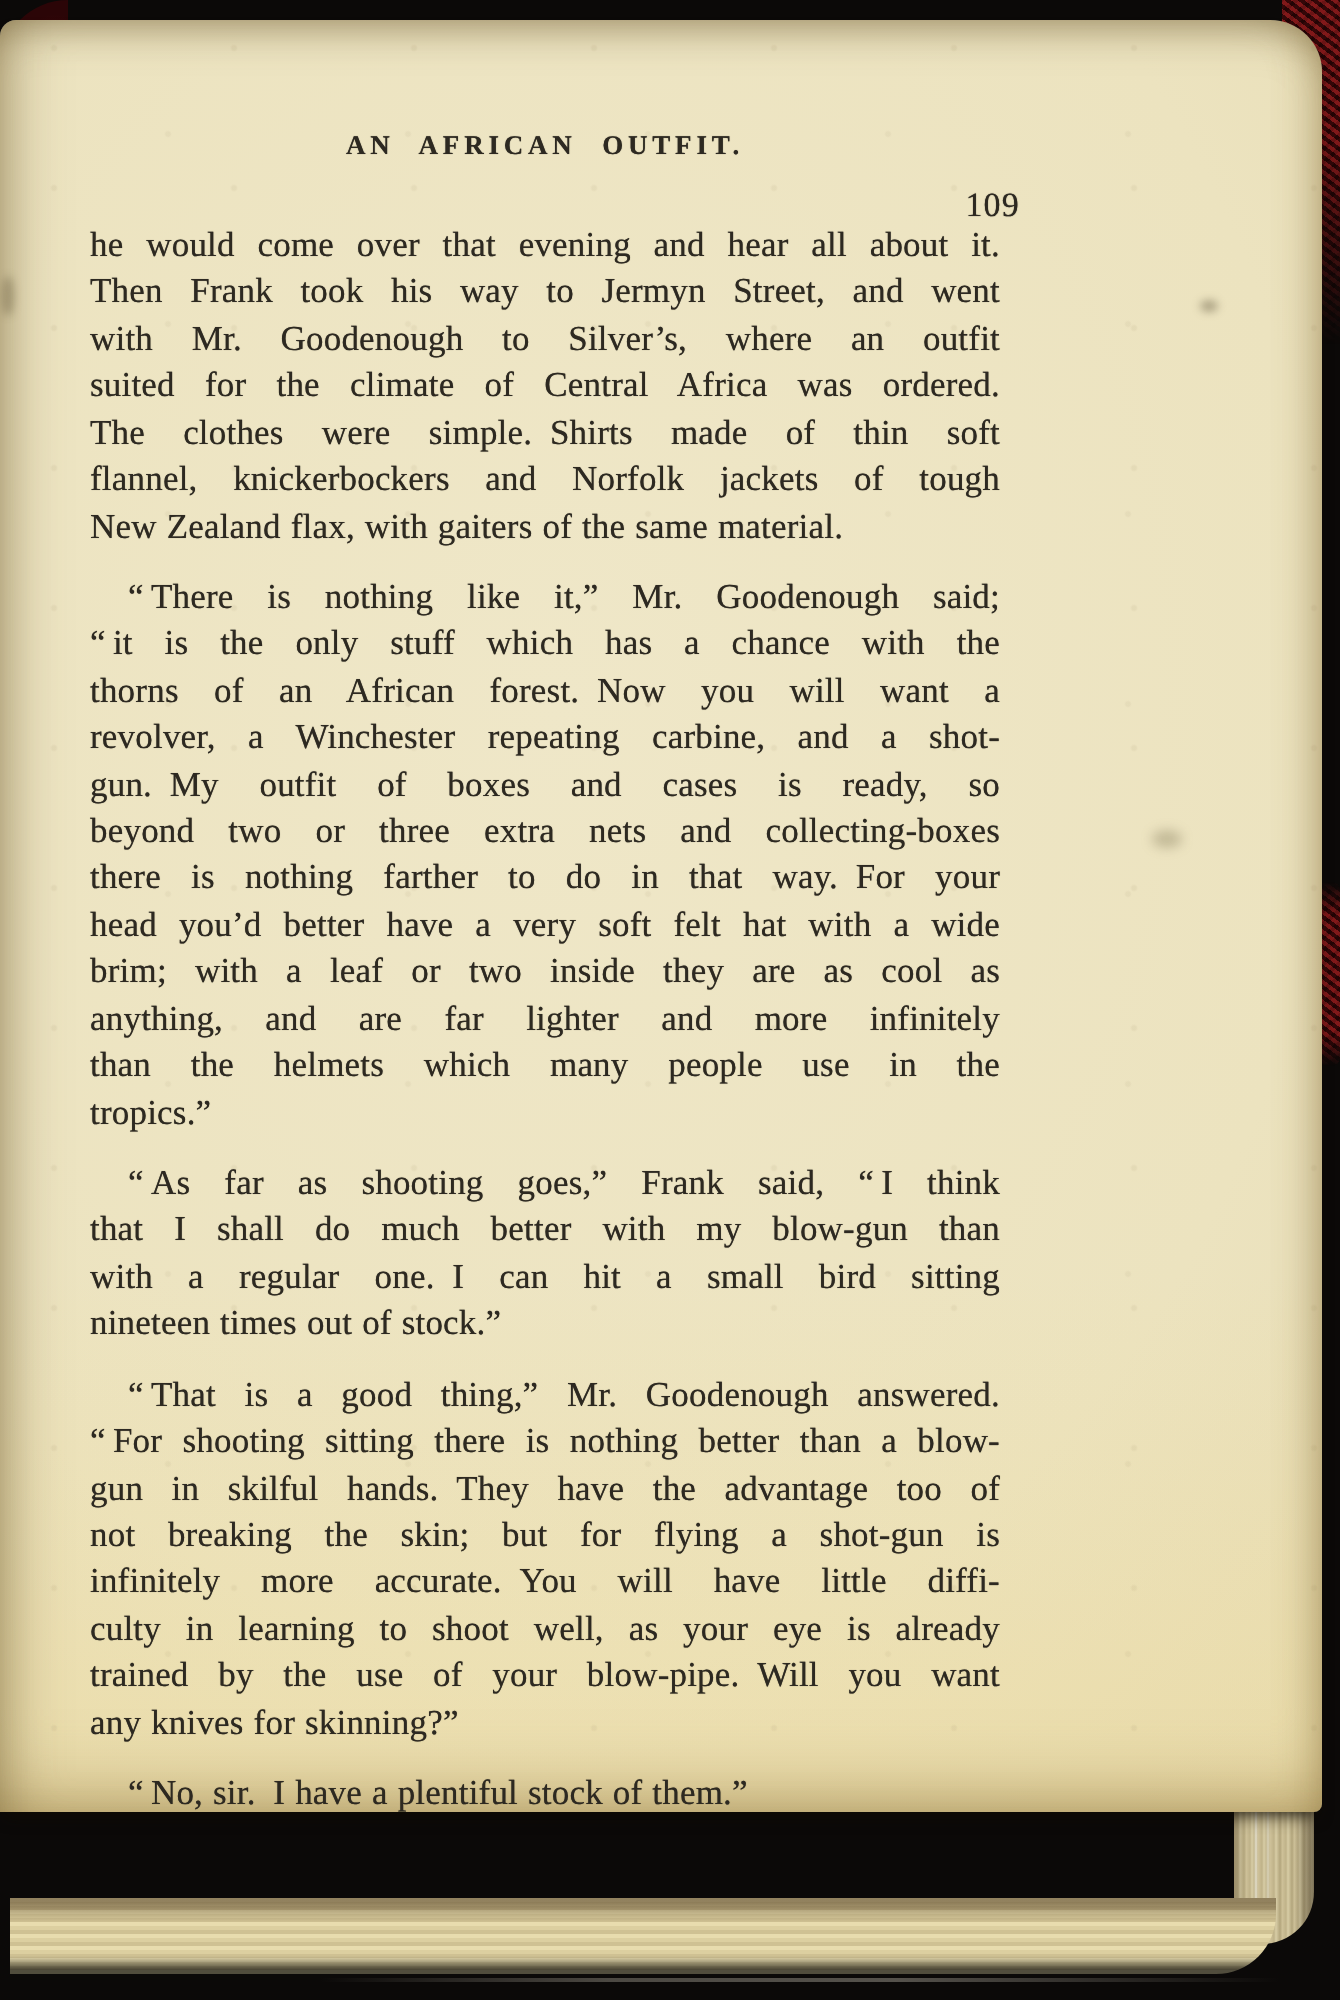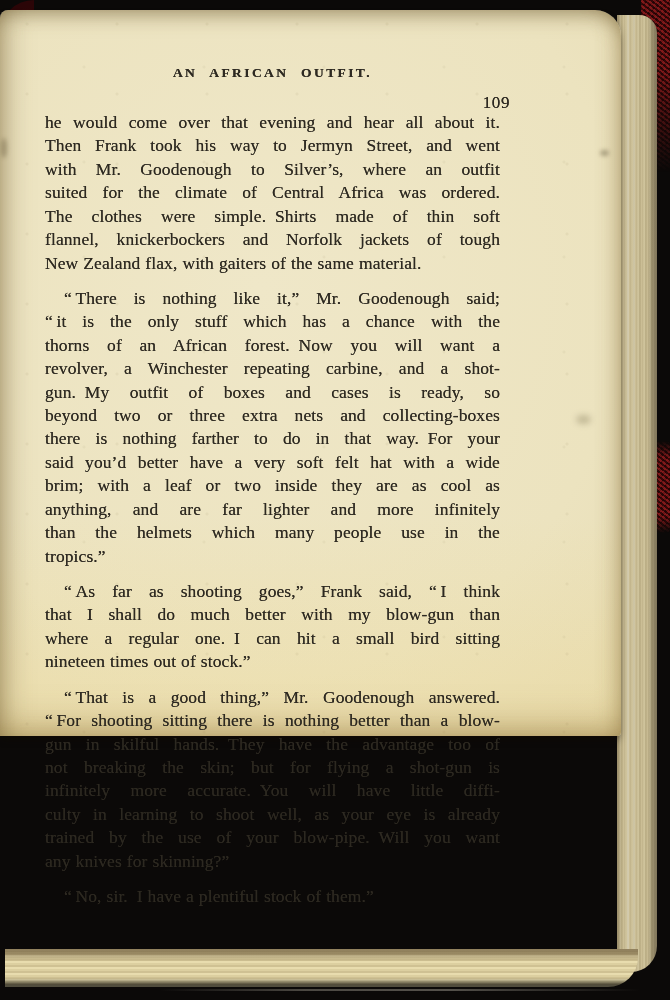--- a/index.html
+++ b/index.html
@@ -58,34 +58,35 @@
     background-color:#d8cb9d;
   }
   .table-line {
     position:absolute; left:160px; top:989px; width:480px; height:2px;
     background:linear-gradient(90deg, transparent, #6f6b62 30%, #7d7970 60%, transparent);
     opacity:.65;
   }
 
   
   .page {
-    position:absolute; left:0; top:10px; width:621px; height:726px;
+    position:absolute; left:0; top:10px; width:621px; height:896px;
     border-radius:8px 26px 4px 0;
     background-image:
       radial-gradient(circle at 30% 20%, rgba(120,100,60,.07) 0 1px, transparent 2px),
       radial-gradient(circle at 70% 60%, rgba(110,90,55,.06) 0 1px, transparent 2px),
       linear-gradient(180deg, rgba(255,250,220,0) 70%, rgba(238,216,142,.28) 96%),
       radial-gradient(130% 120% at 42% 38%, #efe7c8 0%, #ece3bf 45%, #e7dcb4 70%, #ddd0a4 92%, #d5c79a 100%);
     background-size:90px 70px, 120px 95px, 100% 100%, 100% 100%;
     box-shadow:
       inset 0 14px 22px -12px rgba(100,80,40,.55),
       inset 18px 0 30px -16px rgba(110,90,45,.50),
       inset -14px 0 22px -12px rgba(140,115,60,.45),
       inset 0 -26px 36px -18px rgba(150,120,55,.50),
       0 5px 8px -3px rgba(15,10,4,.85);
+    padding-left: 40px;
   }
 
   .smudge { position:absolute; border-radius:50%; filter:blur(2px); }
   .smudge-1 { left:600px; top:140px; width:9px;  height:6px;  background:rgba(70,60,38,.38); }
   .smudge-2 { left:576px; top:405px; width:15px; height:9px;  background:rgba(100,88,55,.30); filter:blur(3px); }
   .smudge-3 { left:1px;   top:128px; width:6px;  height:20px; background:rgba(70,56,30,.30); }
 
   
   .page-header { position:absolute; left:33px; top:53px; width:479px; height:22px; color:#2d2921; }
   .running-title {
@@ -146,30 +147,30 @@
           <div class="line last">New Zealand flax, with gaiters of the same material.</div>
         </div>
         <div class="para indent">
           <div class="line first">“ There is nothing like it,” Mr. Goodenough said;</div>
           <div class="line">“ it is the only stuff which has a chance with the</div>
           <div class="line">thorns of an African forest. Now you will want a</div>
           <div class="line">revolver, a Winchester repeating carbine, and a shot-</div>
           <div class="line">gun. My outfit of boxes and cases is ready, so</div>
           <div class="line">beyond two or three extra nets and collecting-boxes</div>
           <div class="line">there is nothing farther to do in that way. For your</div>
-          <div class="line">said you’d better have a very soft felt hat with a wide</div>
+          <div class="line">head you’d better have a very soft felt hat with a wide</div>
           <div class="line">brim; with a leaf or two inside they are as cool as</div>
           <div class="line">anything, and are far lighter and more infinitely</div>
           <div class="line">than the helmets which many people use in the</div>
           <div class="line last">tropics.”</div>
         </div>
         <div class="para indent">
           <div class="line first">“ As far as shooting goes,” Frank said, “ I think</div>
           <div class="line">that I shall do much better with my blow-gun than</div>
-          <div class="line">where a regular one. I can hit a small bird sitting</div>
+          <div class="line">with a regular one. I can hit a small bird sitting</div>
           <div class="line last">nineteen times out of stock.”</div>
         </div>
         <div class="para indent">
           <div class="line first">“ That is a good thing,” Mr. Goodenough answered.</div>
           <div class="line">“ For shooting sitting there is nothing better than a blow-</div>
           <div class="line">gun in skilful hands. They have the advantage too of</div>
           <div class="line">not breaking the skin; but for flying a shot-gun is</div>
           <div class="line">infinitely more accurate. You will have little diffi-</div>
           <div class="line">culty in learning to shoot well, as your eye is already</div>
           <div class="line">trained by the use of your blow-pipe. Will you want</div>

